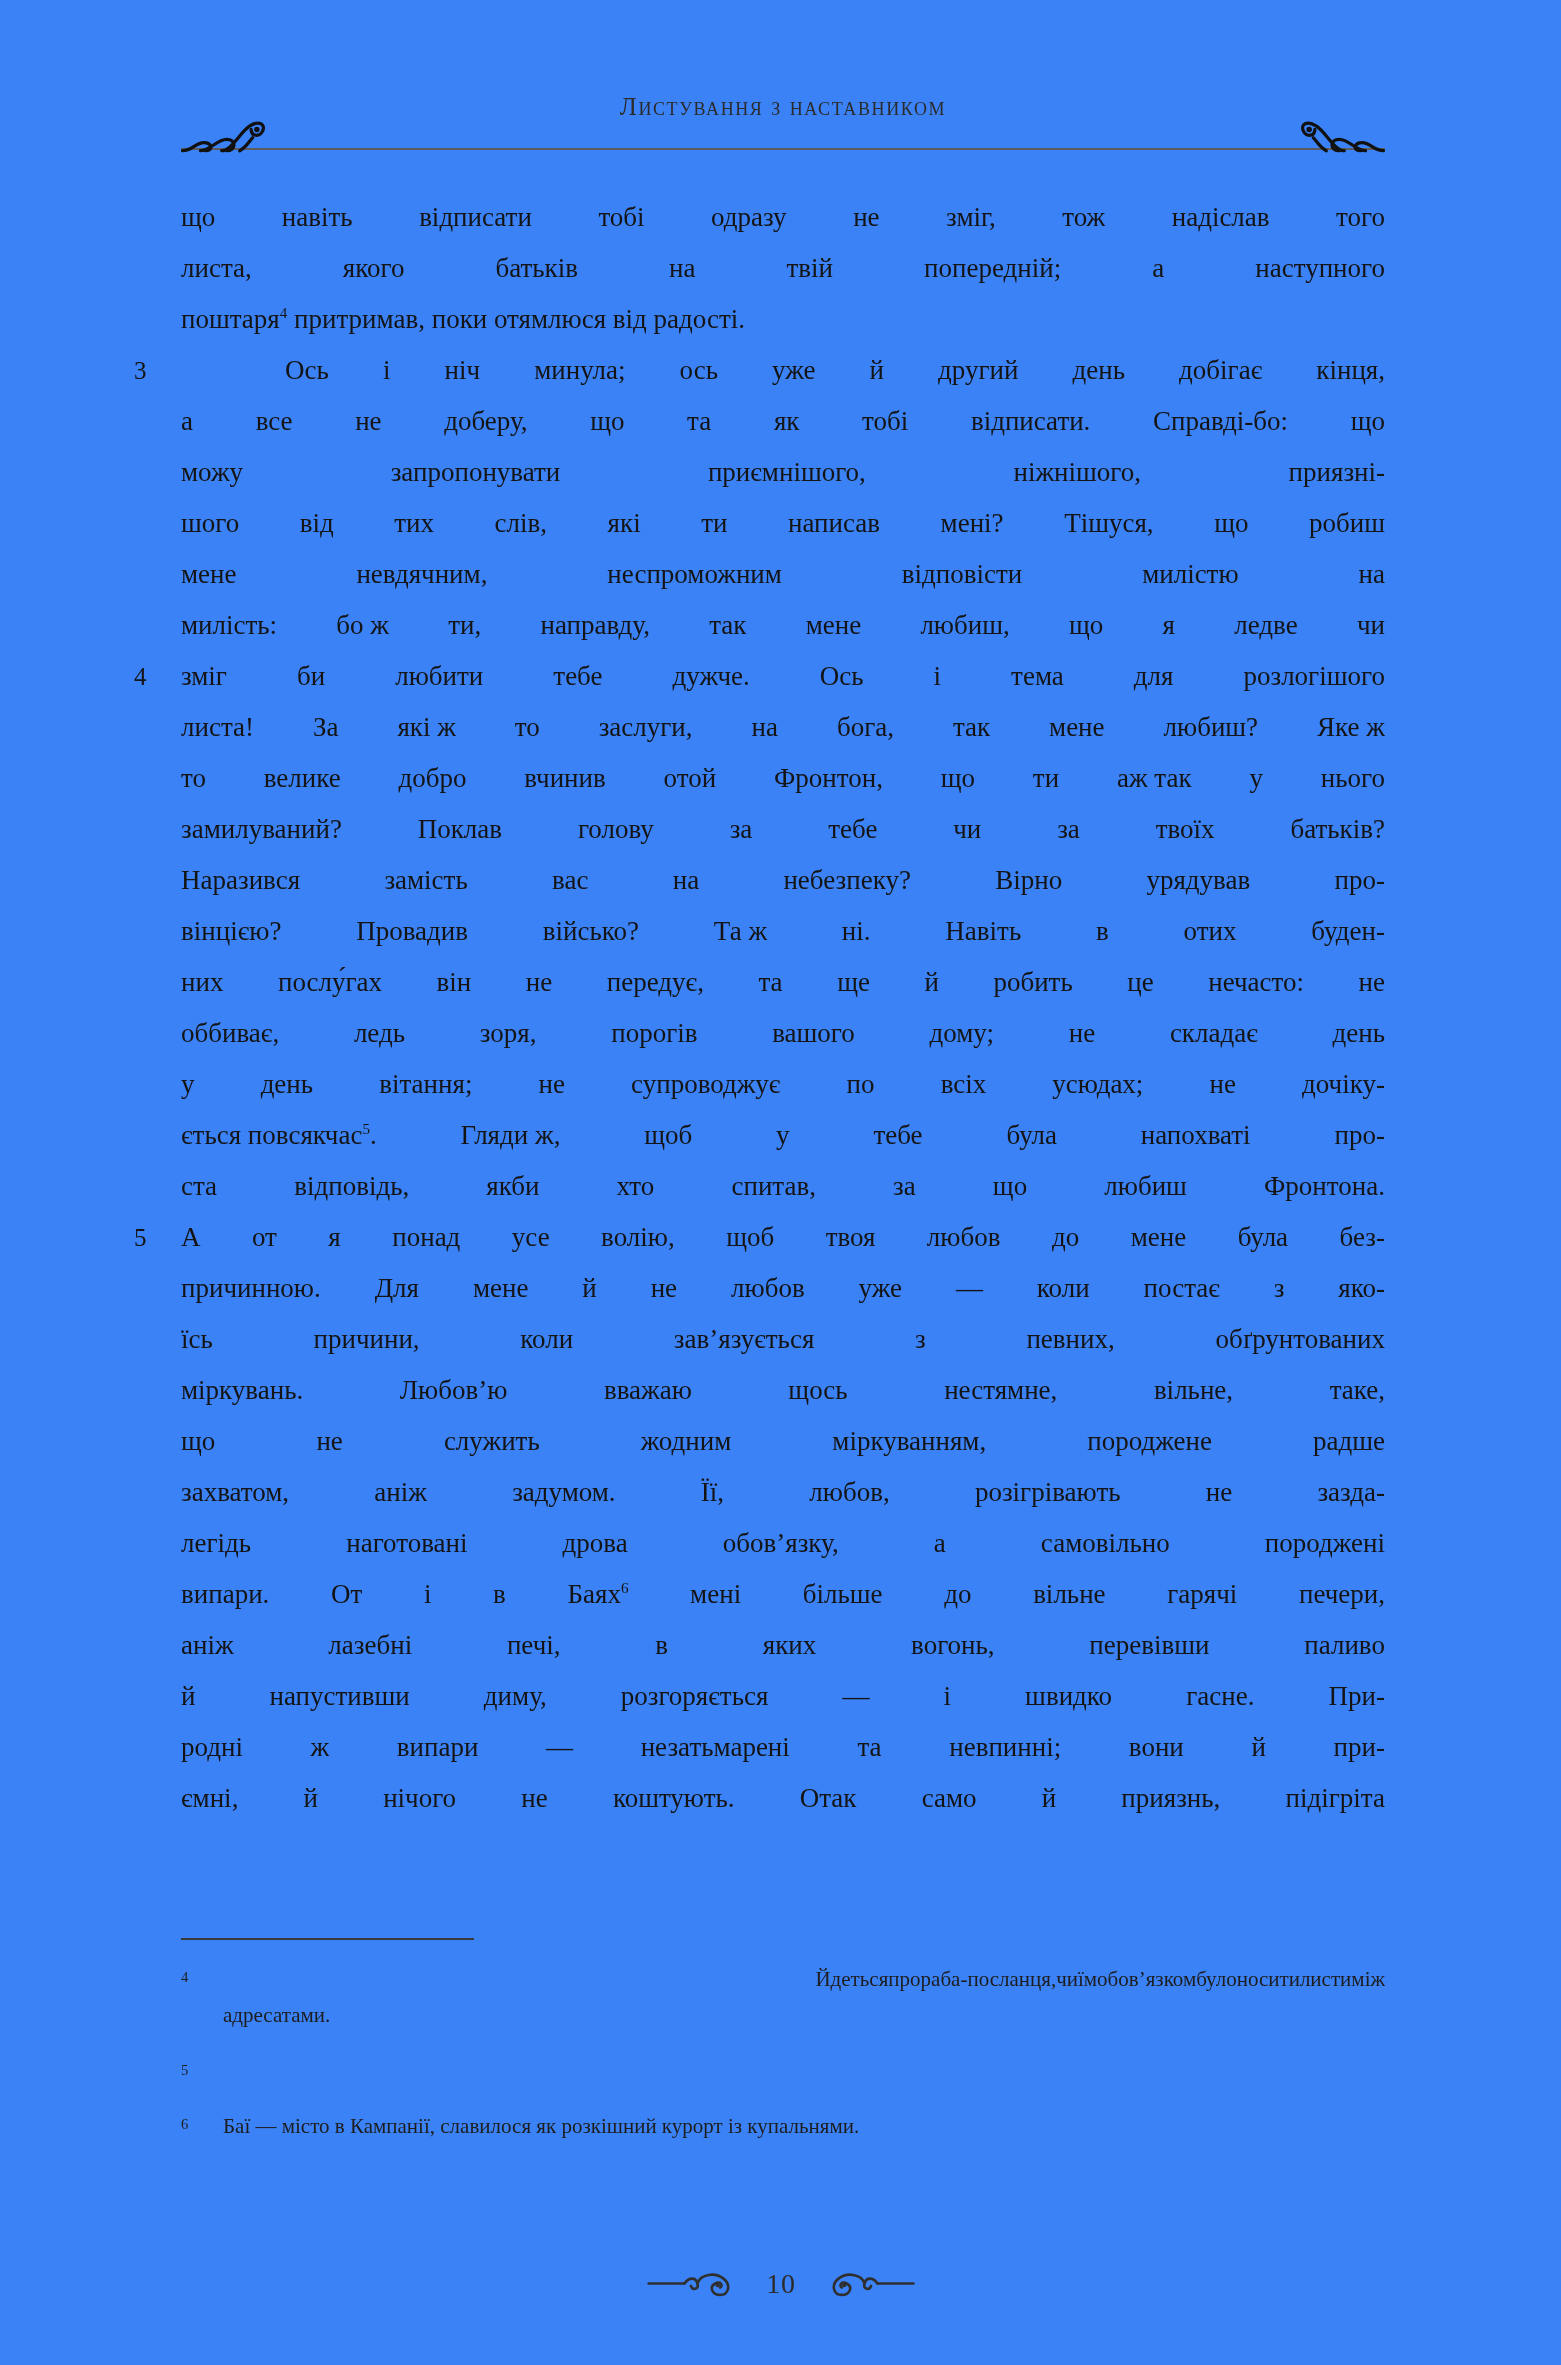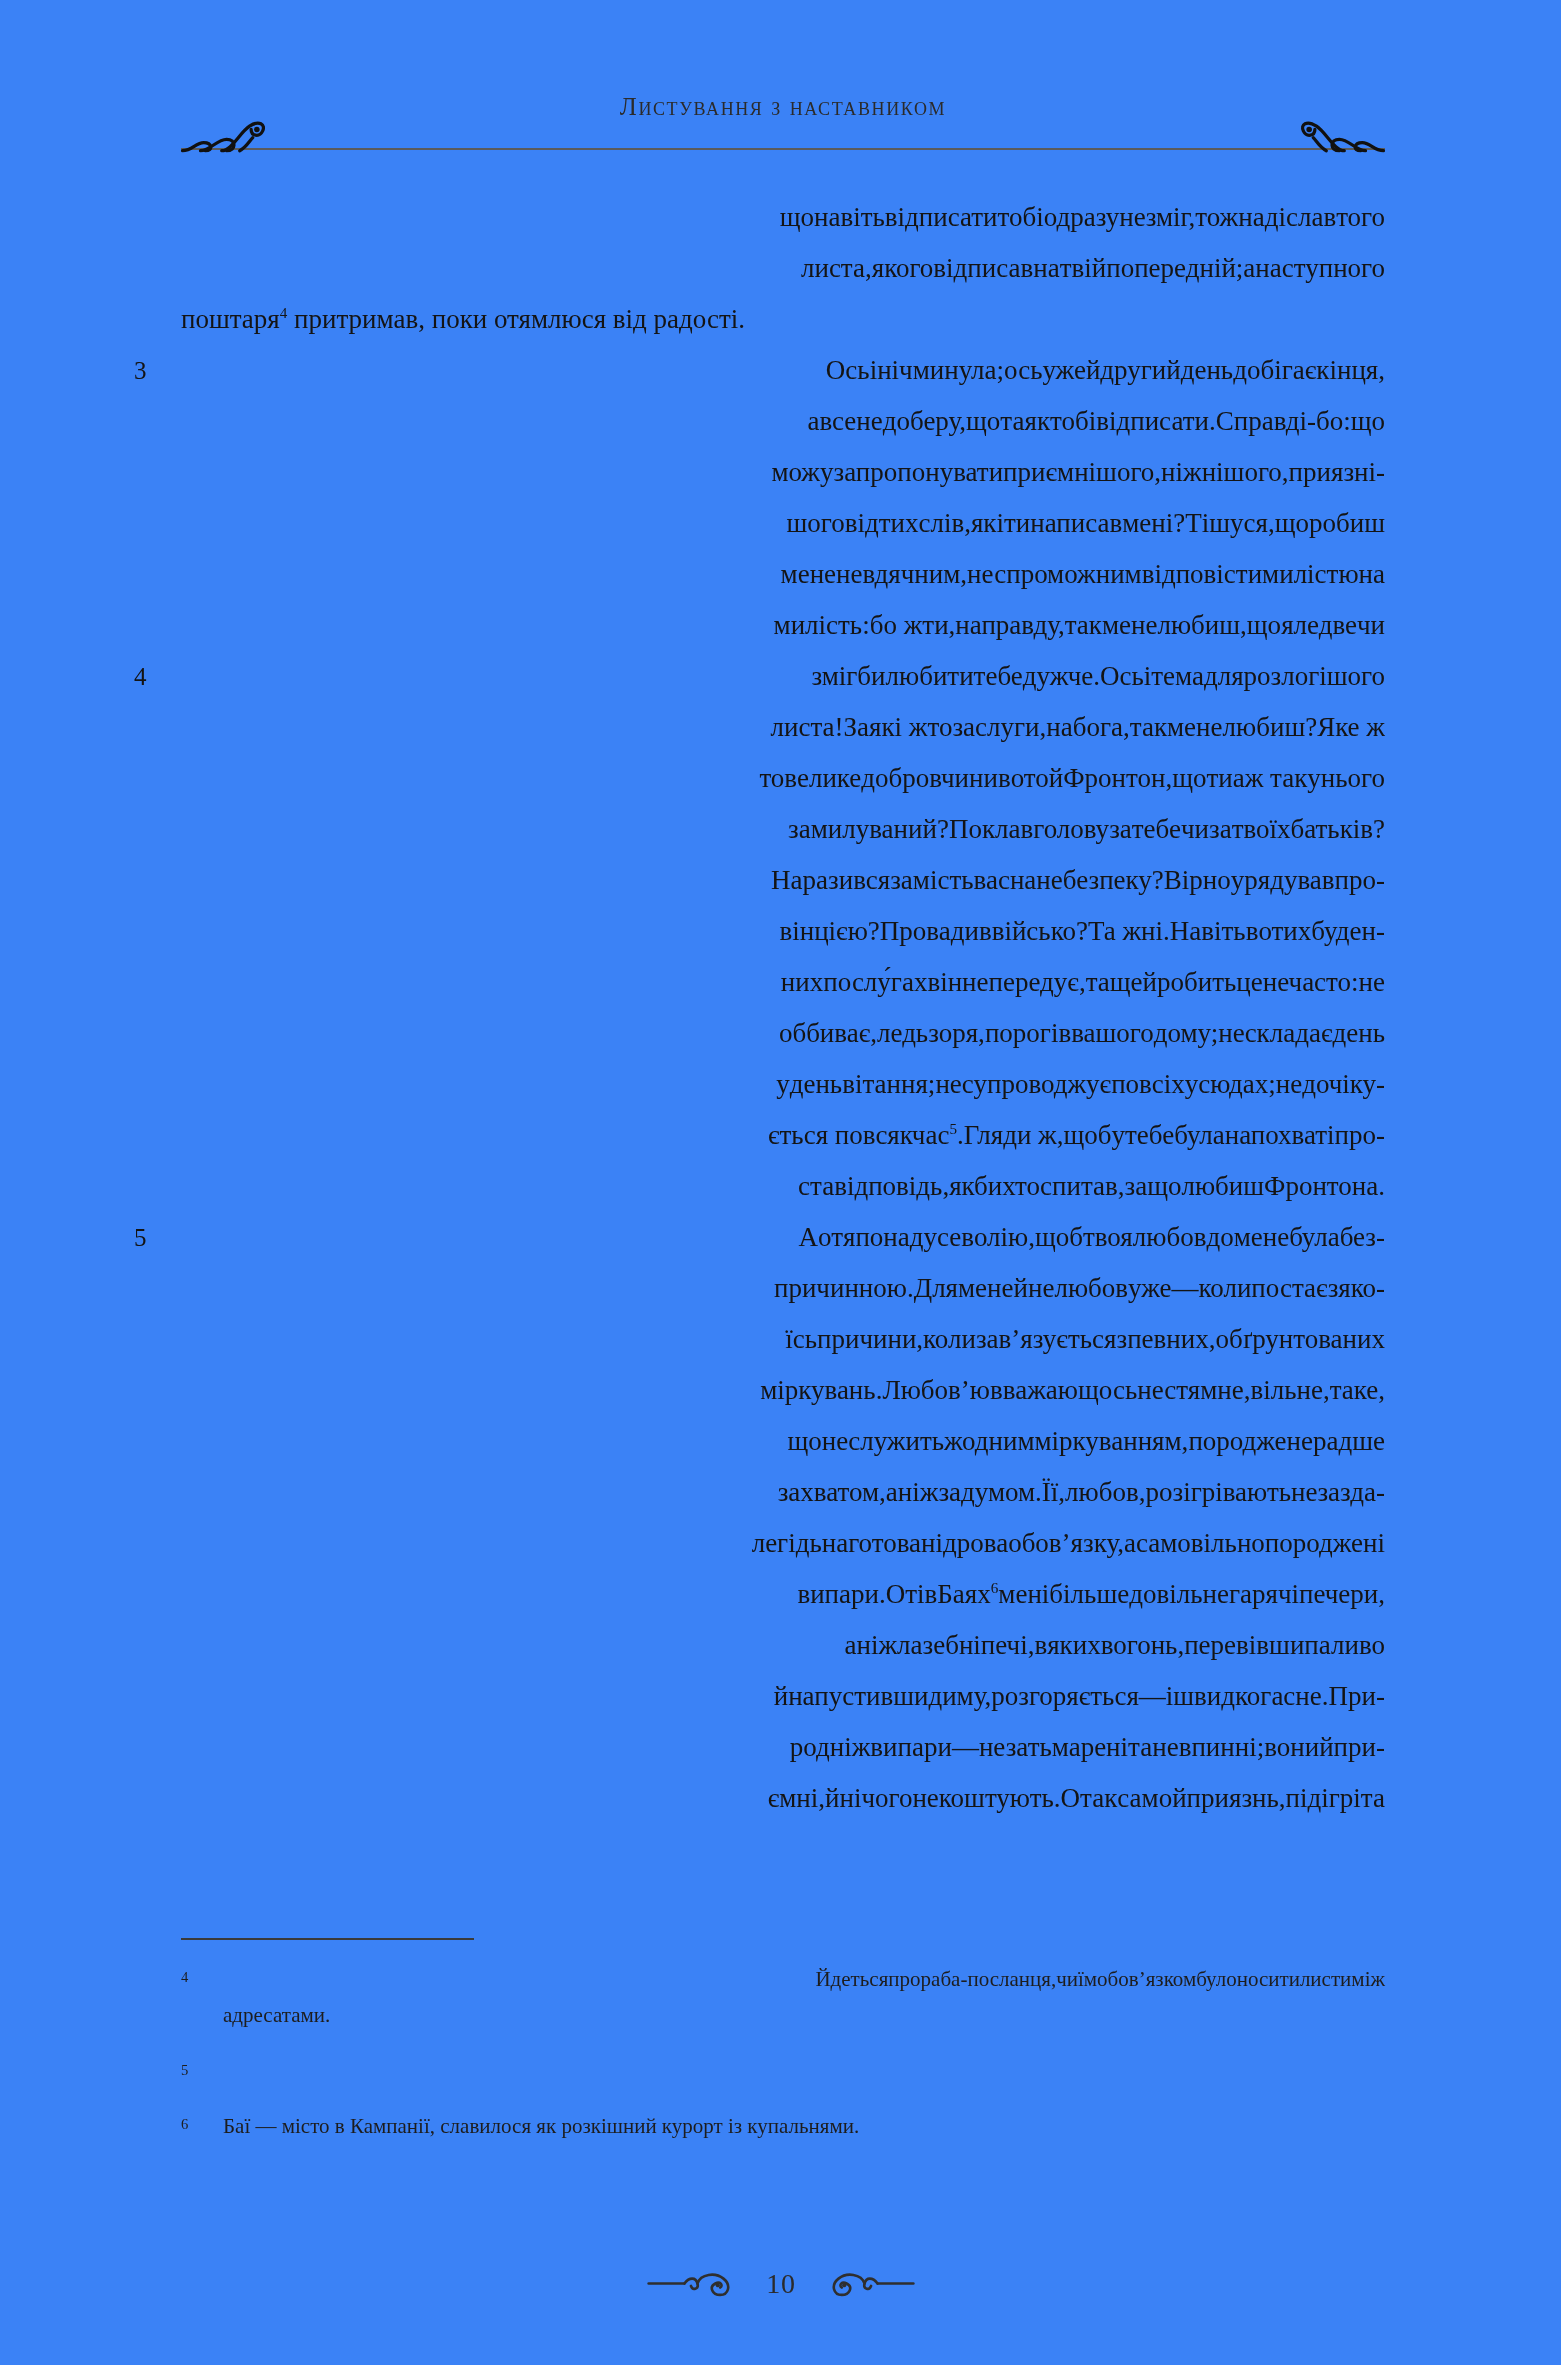--- a/index.html
+++ b/index.html
@@ -89,21 +89,21 @@
     color: #141414;
   }
 
   
   .ln {
     display: block;
     white-space: nowrap;
   }
   .ln.just {
     display: flex;
-    justify-content: flex-end;
+    justify-content: space-between;
   }
   .ln.just > span { white-space: pre; }
   .ln.ind { padding-left: 50px; }
   .ln.ind.just { padding-left: 0; }
   .ln.ind.just::before { content: ""; width: 50px; flex: 0 0 50px; }
 
   sup.fn {
     font-size: 0.56em;
     vertical-align: super;
     line-height: 0;
@@ -213,21 +213,21 @@
           <span>одразу</span>
           <span>не</span>
           <span>зміг,</span>
           <span>тож</span>
           <span>надіслав</span>
           <span>того</span>
         </span>
       <span class="ln just">
           <span>листа,</span>
           <span>якого</span>
-          <span>відписав</span>
+          <span>батьків</span>
           <span>на</span>
           <span>твій</span>
           <span>попередній;</span>
           <span>а</span>
           <span>наступного</span>
         </span>
       <span class="ln">поштаря<sup class="fn">4</sup> притримав, поки отямлюся від радості.</span>
     </div>
 
     <div class="para">

